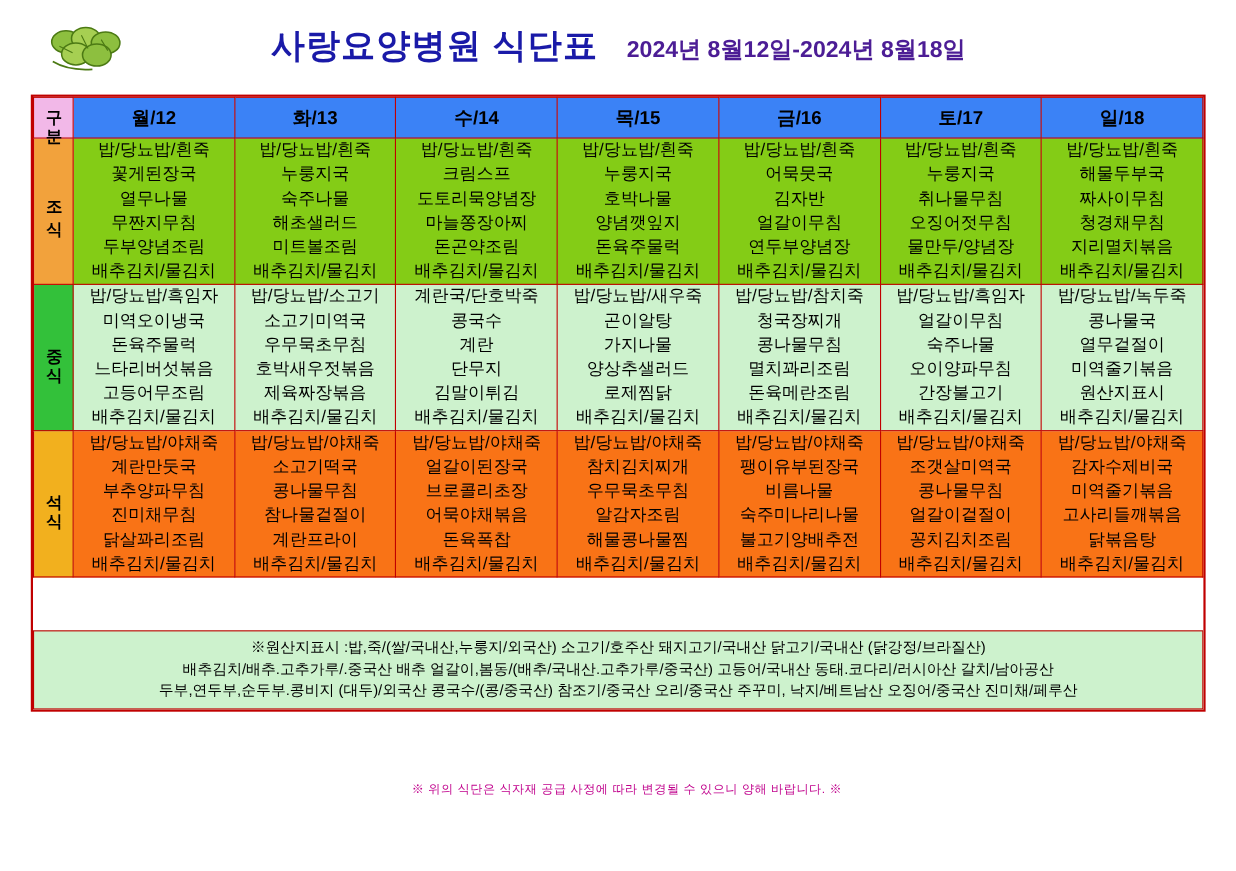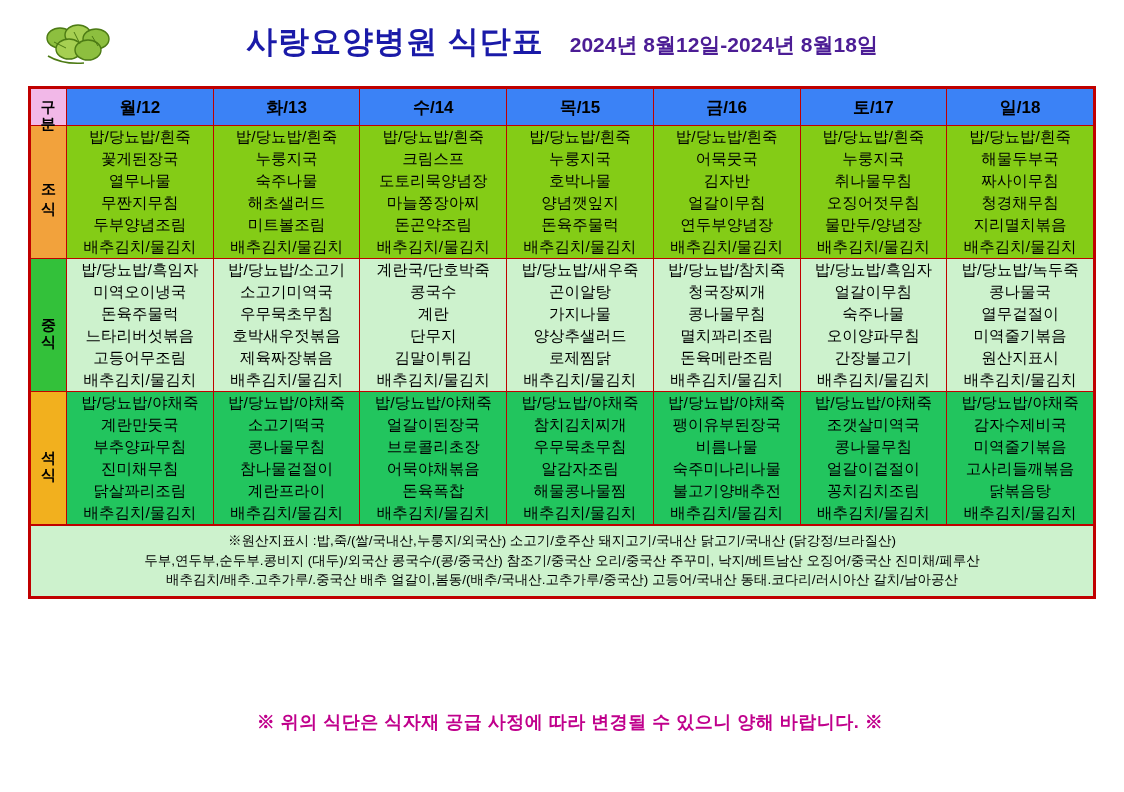--- a/index.html
+++ b/index.html
@@ -118,44 +118,45 @@
     color: #000000;
   }
   td.cell div { white-space: nowrap; }
 
   
   .rh-breakfast { background: #f2a23c; }
   .rh-lunch     { background: #33c13a; }
   .rh-dinner    { background: #f2b01e; }
   .row-breakfast td.cell { background: #84cc16; }
   .row-lunch td.cell     { background: #cdf2cd; text-align: center; }
-  .row-dinner td.cell    { background: #22c55e; }
+  .row-dinner td.cell    { background: #f97316; }
 
   
   .origin {
     background: #cdf2cd;
     border: 1px solid #c00000;
     font-size: 13.5px;
     line-height: 1.45;
     text-align: center;
     padding: 5px 6px 6px 6px;
     color: #000000;
+    margin-top: 48px;
   }
   .origin div { white-space: nowrap; }
 
   
   .footer {
     position: absolute;
     left: 16px;
     right: 0;
     top: 710px;
     text-align: center;
     color: #c0008c;
-    font-size: 18px;
-    font-weight: bold;
+    font-size: 11px;
+    font-weight: normal;
     letter-spacing: 0.5px;
   }
 </style>
 </head>
 <body>
 
 <div class="page">
 
   <div class="header">
     <div class="logo">
@@ -380,19 +381,19 @@
               <div>고사리들깨볶음</div>
               <div>닭볶음탕</div>
               <div>배추김치/물김치</div>
           </td>
         </tr>
       </tbody>
     </table>
 
     <div class="origin">
       <div>※원산지표시 :밥,죽/(쌀/국내산,누룽지/외국산) 소고기/호주산  돼지고기/국내산 닭고기/국내산 (닭강정/브라질산)</div>
+      <div>배추김치/배추.고추가루/.중국산  배추 얼갈이,봄동/(배추/국내산.고추가루/중국산) 고등어/국내산  동태.코다리/러시아산  갈치/남아공산</div>
       <div>두부,연두부,순두부.콩비지 (대두)/외국산 콩국수/(콩/중국산)  참조기/중국산  오리/중국산 주꾸미, 낙지/베트남산 오징어/중국산 진미채/페루산</div>
-      <div>배추김치/배추.고추가루/.중국산  배추 얼갈이,봄동/(배추/국내산.고추가루/중국산) 고등어/국내산  동태.코다리/러시아산  갈치/남아공산</div>
     </div>
   </div>
 
   <div class="footer">※ 위의 식단은 식자재 공급 사정에 따라 변경될 수 있으니 양해 바랍니다. ※</div>
 </div>
 
 </body></html>

